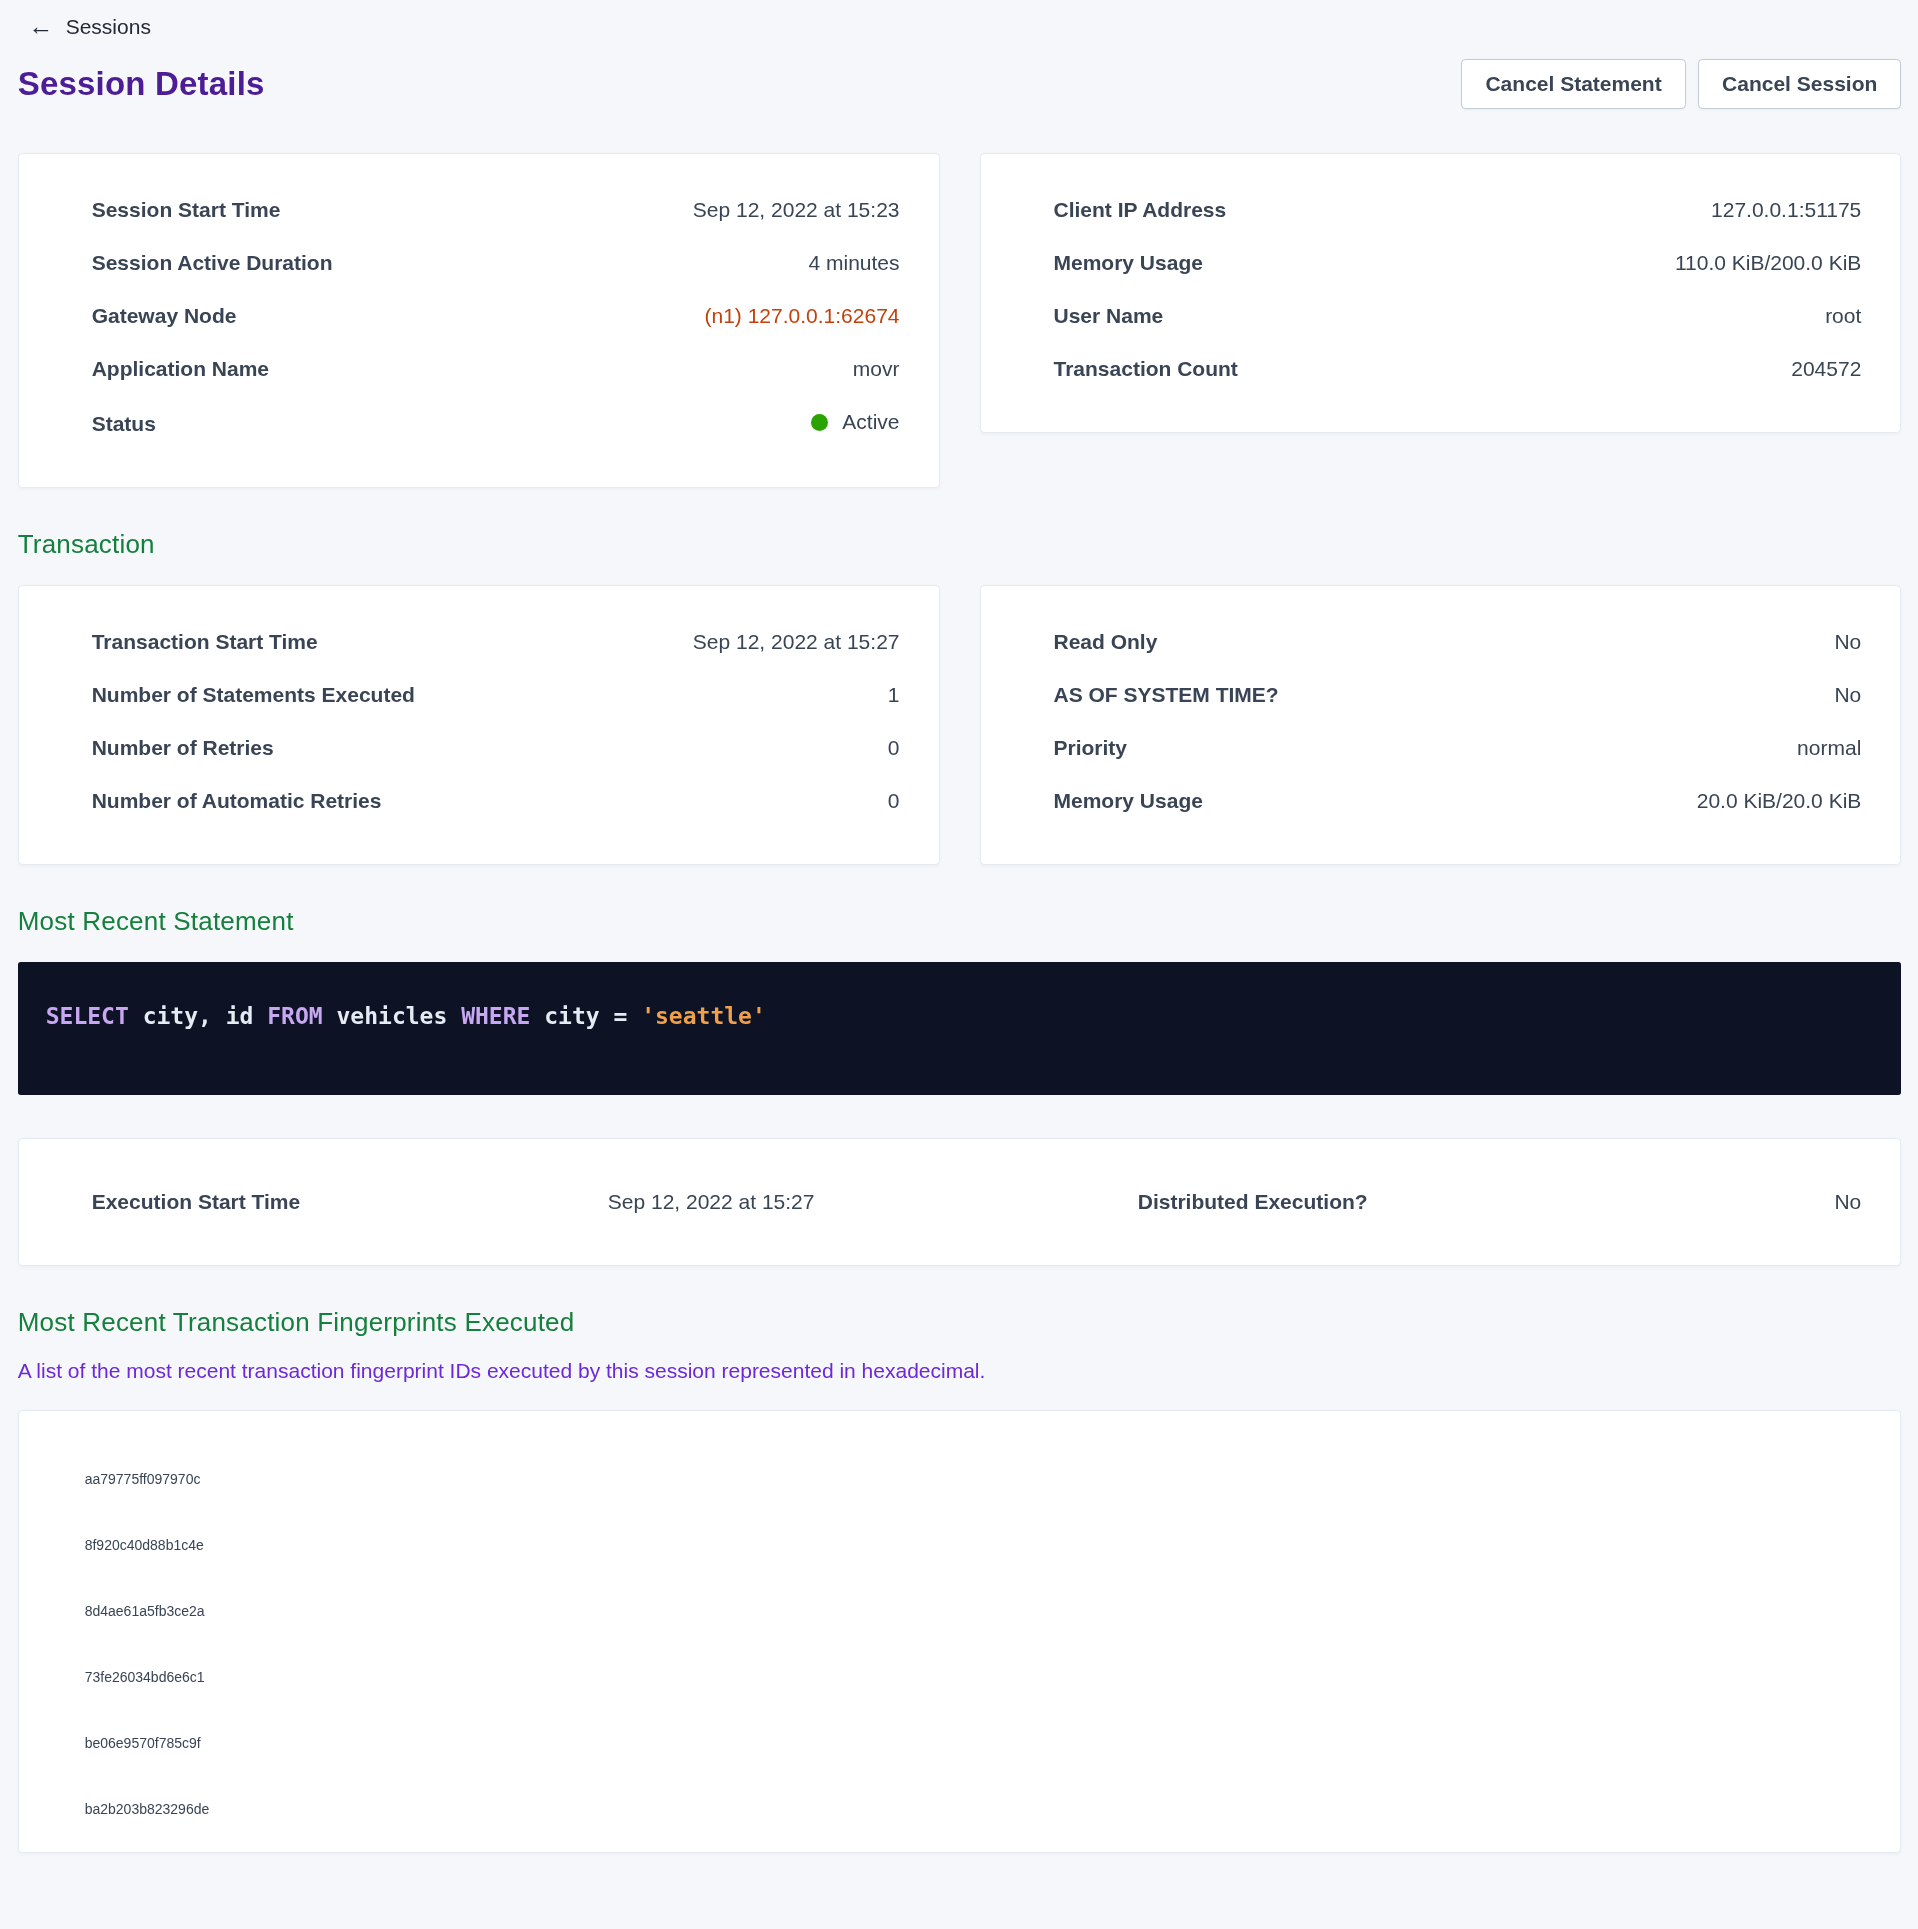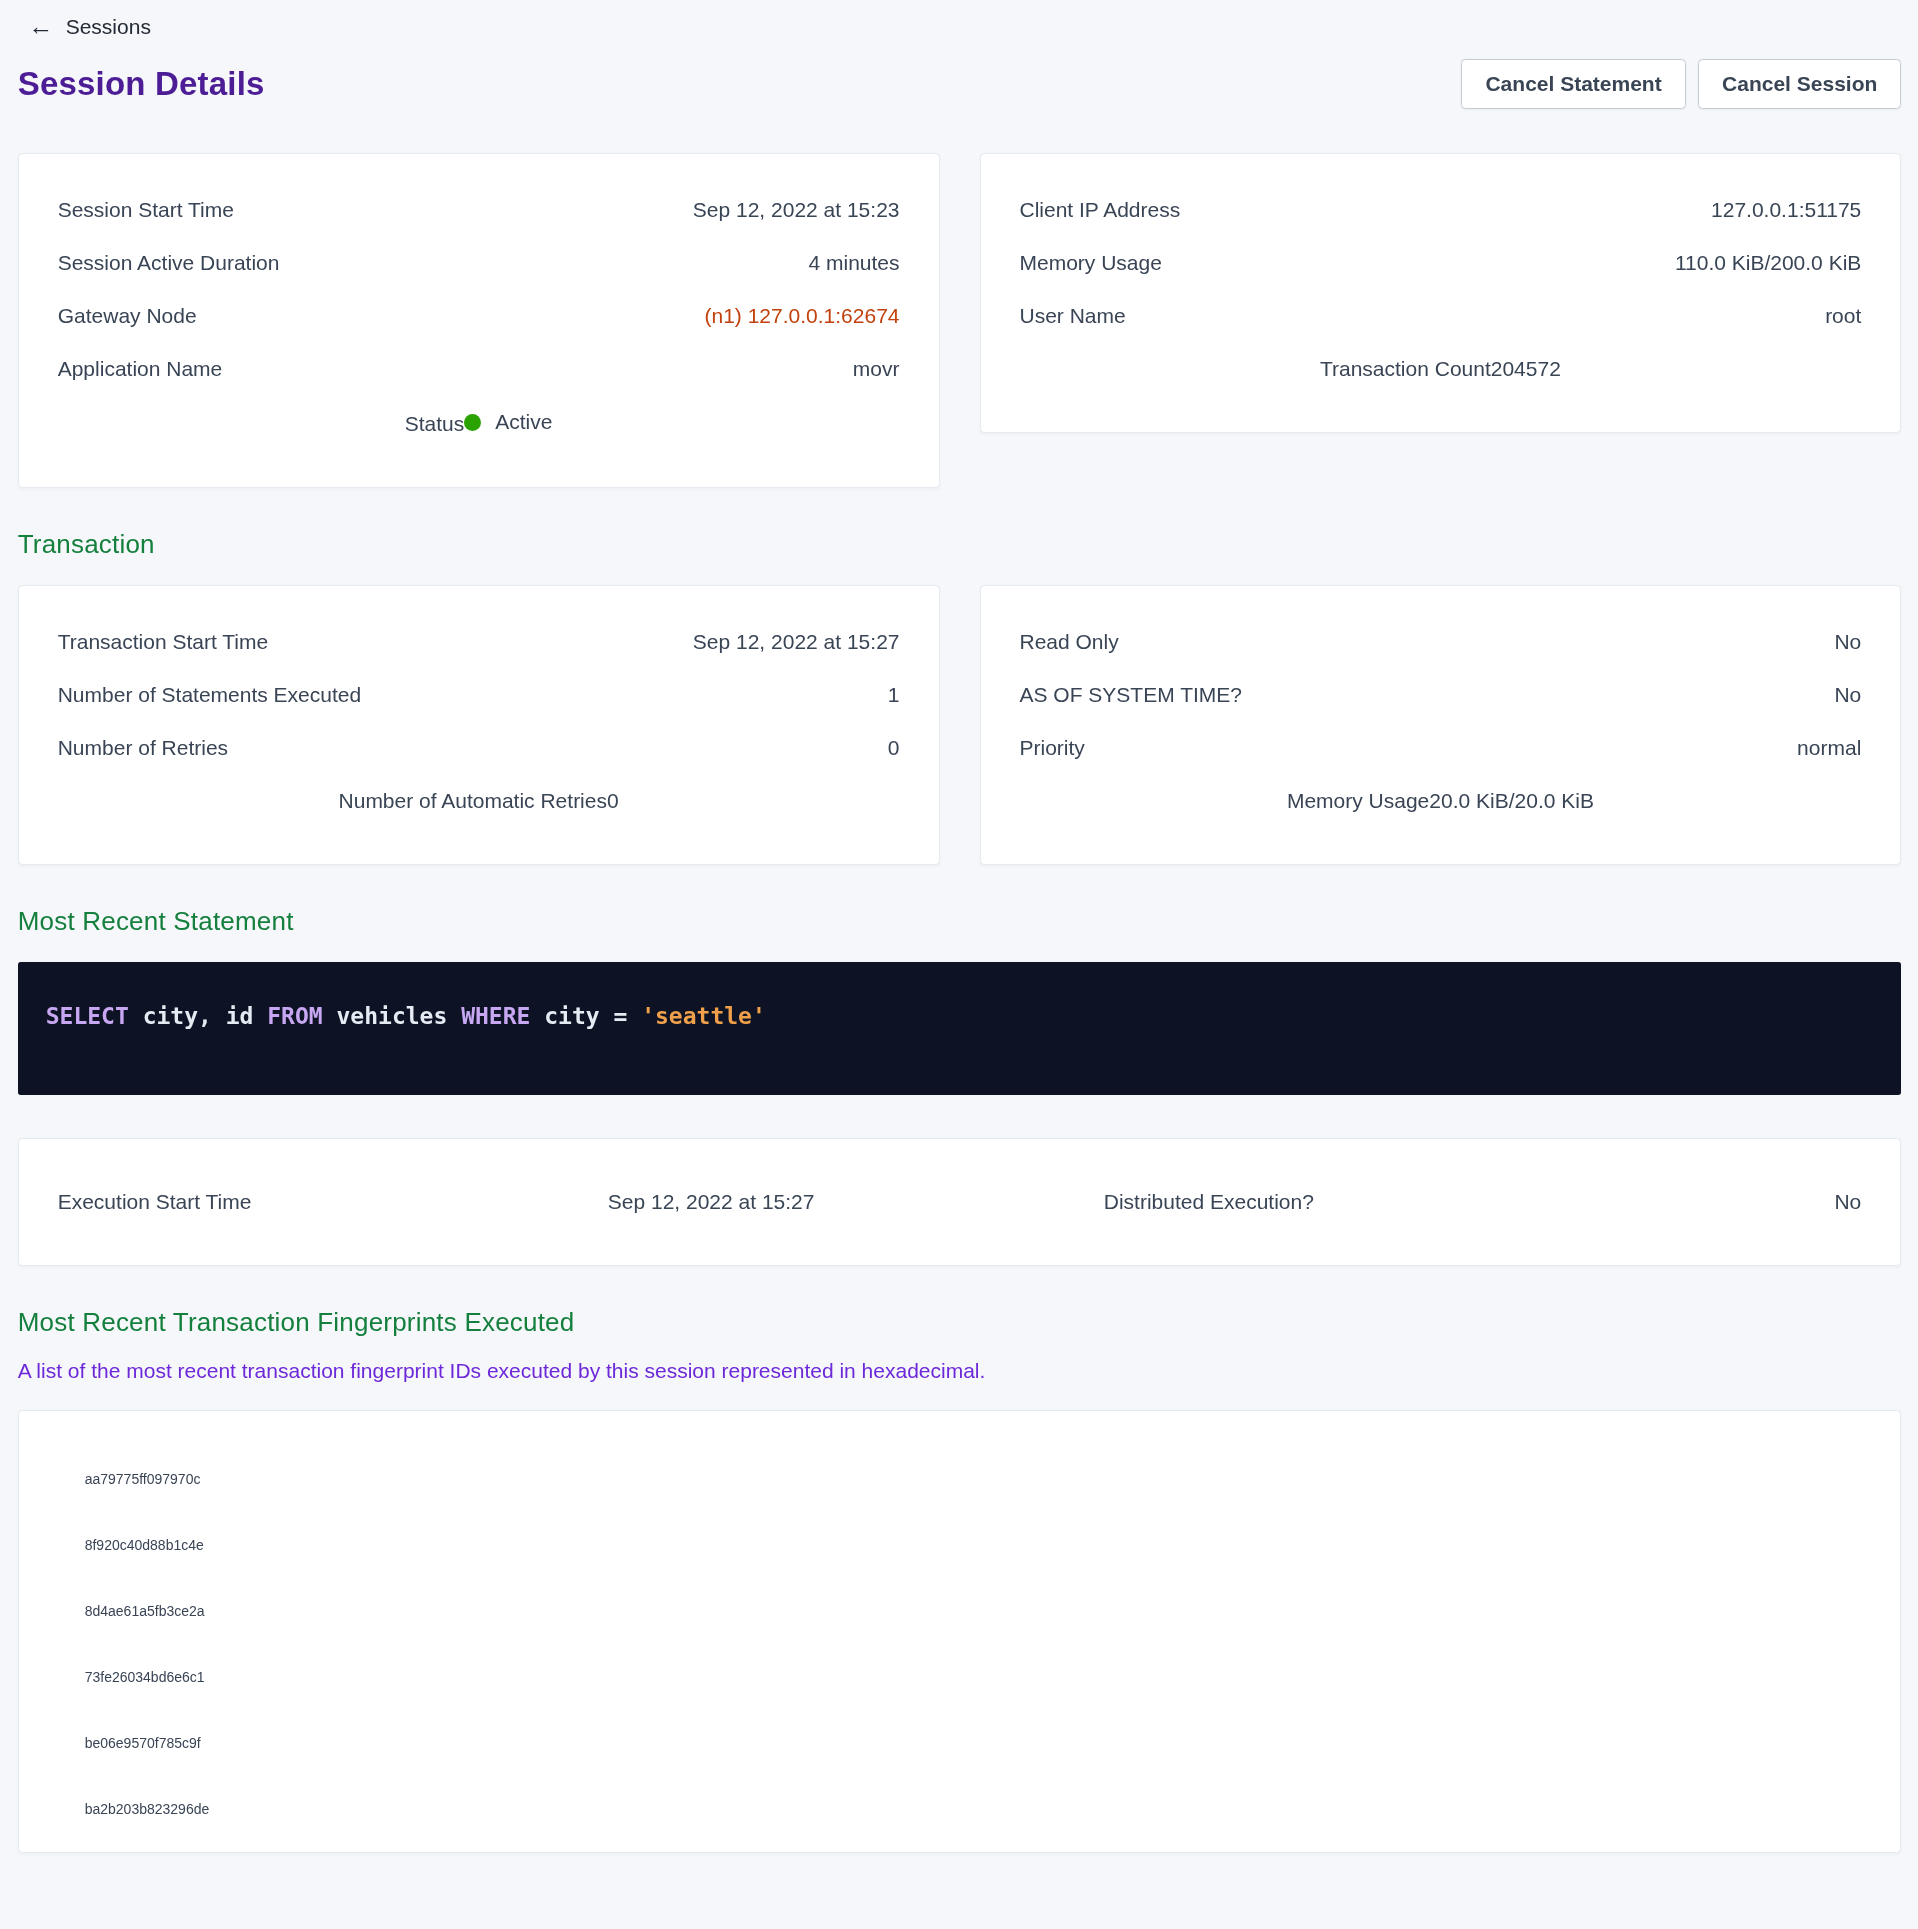--- a/index.html
+++ b/index.html
@@ -48,22 +48,22 @@
     background: #FFFFFF;
     border: 0.9px solid #E5E9F0;
     border-radius: 4.4px;
     box-shadow: 0 1.8px 2.7px rgba(67,90,111,0.04);
     padding: 44px 39px 51px 39px;
   }
   .kv-row {
     display: flex; justify-content: space-between; align-items: baseline;
     margin-bottom: 29px;
   }
-  .kv-row:last-child { margin-bottom: 0; justify-content: center; }
-  .kv-label { font-size: 21px; font-weight: 400; color: #394455; }
+  .kv-row:last-child { margin-bottom: 0; }
+  .kv-label { font-size: 21px; font-weight: 700; color: #394455; margin-left: 34px; }
   .kv-value { font-size: 21px; font-weight: 400; color: #394455; }
   .kv-value.link { color: #c2410c; font-weight: 400; text-decoration: none; cursor: pointer; }
   .status-wrap { display: inline-flex; align-items: center; gap: 14px; }
   .status-dot {
     width: 17px; height: 17px; border-radius: 50%;
     background: #2AA300; display: inline-block;
   }
 
   
   .section-h {

